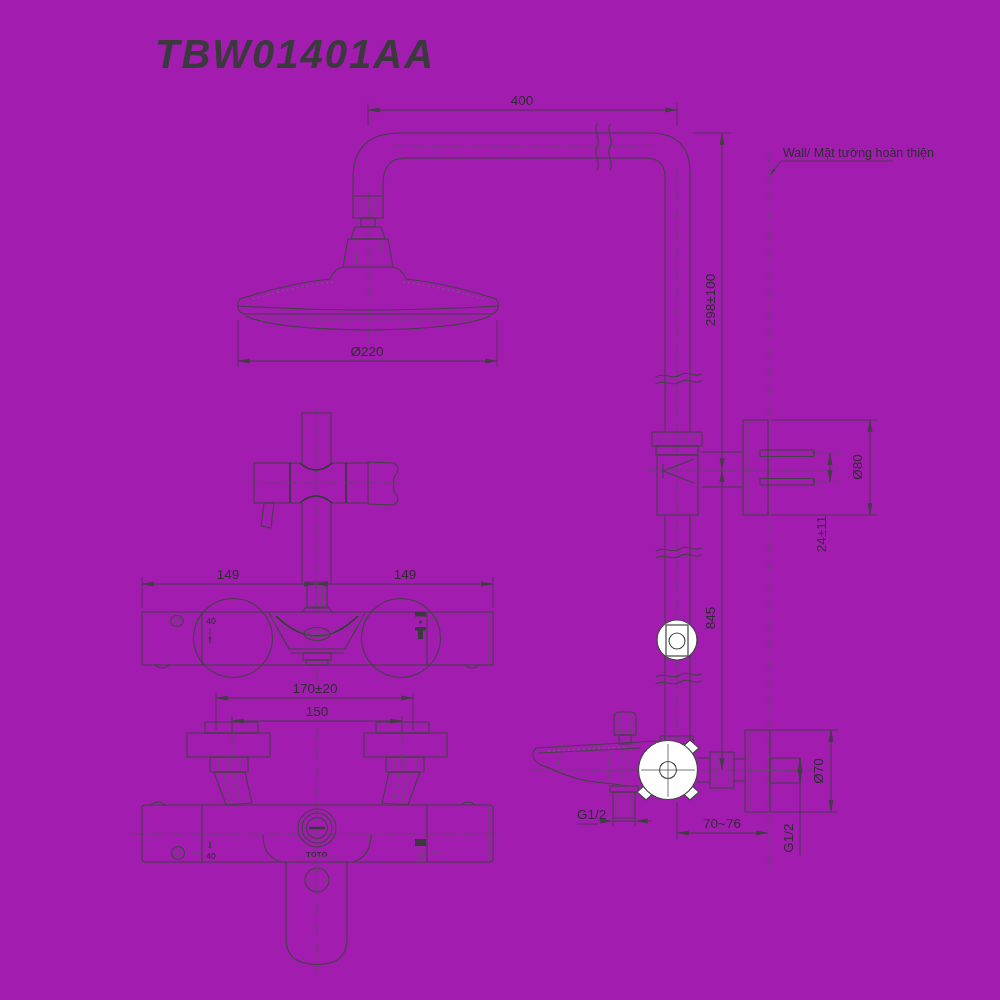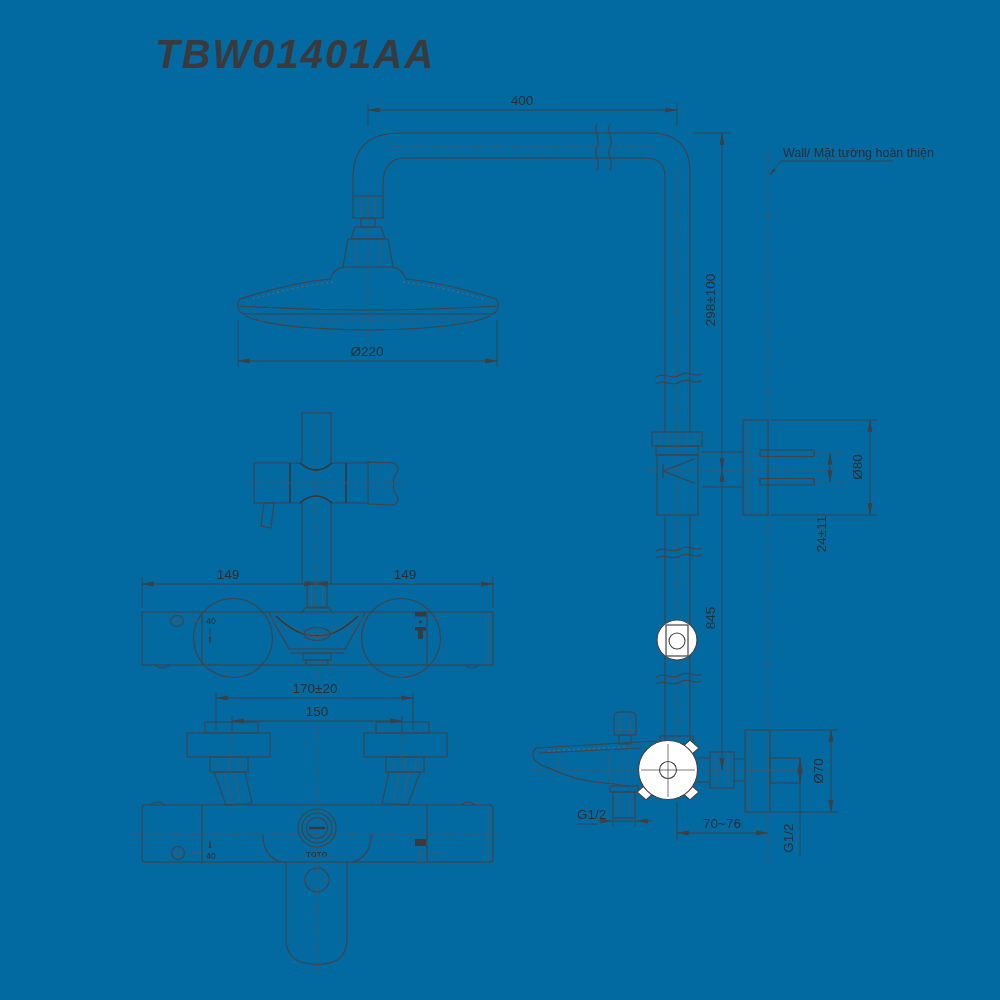--- a/index.html
+++ b/index.html
@@ -1,16 +1,16 @@
 <!DOCTYPE html>
 <html><head>
 <meta charset="utf-8">
 <style>
   html,body{margin:0;padding:0;background:#ffffff;}
-  .sheet{position:relative;width:1000px;height:1000px;background:#0369a1;overflow:hidden;}
+  .sheet{position:relative;width:1000px;height:1000px;background:#a21caf;overflow:hidden;}
   svg{display:block;}
   svg text{font-family:"Liberation Sans","DejaVu Sans",sans-serif;fill:#2e2e30;}
   .title-text{font-size:40px;font-weight:bold;font-style:italic;letter-spacing:2px;fill:#3a3a3c;}
   .dim-text{font-size:13.5px;}
   .small-text{font-size:8.5px;}
   .brand-text{font-size:7px;font-weight:bold;letter-spacing:0.6px;}
   .wall-text{font-size:12.5px;}
   .ln{stroke:#434345;stroke-width:1.1;fill:none;stroke-linecap:round;stroke-linejoin:round;}
   .lnb{stroke:#38383a;stroke-width:1.6;fill:none;stroke-linejoin:round;}
   .lnt{stroke:#55555a;stroke-width:0.8;fill:none;}

